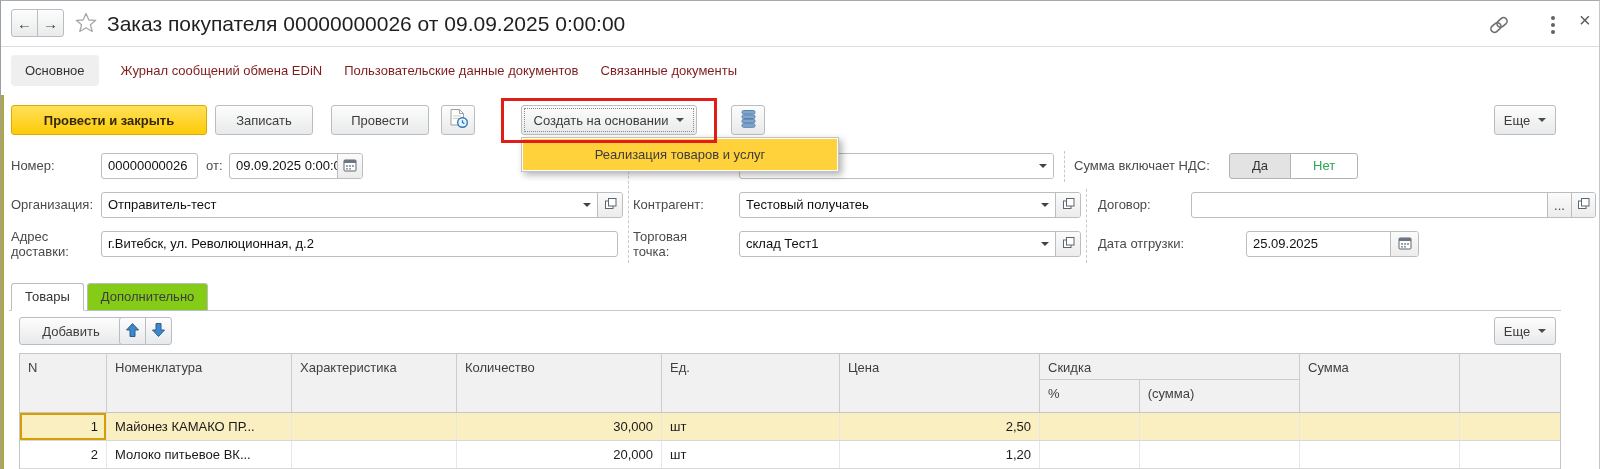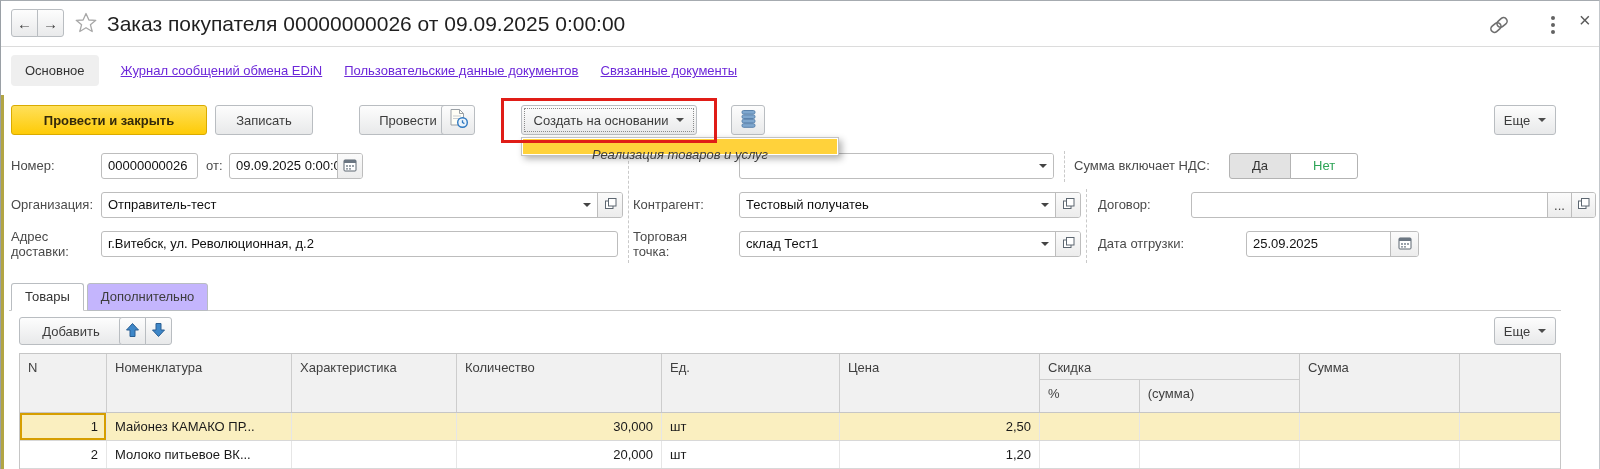--- a/index.html
+++ b/index.html
@@ -20,38 +20,38 @@
   .title { position:absolute; left:106px; top:11px; font-size:21px; color:#1f1f1f; white-space:nowrap; }
   .hdr-ico { position:absolute; top:14px; cursor:default; }
   .ico-link { left:1487px; }
   .ico-kebab { left:1548px; top:13px; display:flex; flex-direction:column; gap:3px; padding:2px; }
   .ico-kebab i { width:4px; height:4px; border-radius:50%; background:#636363; }
   .ico-close { left:1578px; top:9px; font-size:20px; color:#5a5a5a; line-height:20px; }
 
   
   .navrow { position:absolute; left:10px; top:54px; display:flex; align-items:center; }
   .navtab-active { background:#efefef; border-radius:4px; padding:8px 14px; color:#333; }
-  .navlink { margin-left:22px; color:#6d28d9; text-decoration:underline; white-space:nowrap; }
+  .navlink { margin-left:22px; color:#7f1d1d; white-space:nowrap; }
 
   
   .btn { position:absolute; top:104px; height:30px; display:flex; align-items:center; justify-content:center;
          border:1px solid #b9bdc1; border-radius:3px; background:linear-gradient(#fdfdfd,#e8e9ea);
          color:#3c3c3c; padding:0 28px; white-space:nowrap; }
   .btn-yellow { left:10px; width:196px; background:linear-gradient(#ffe05a,#fecb07); border-color:#d9ab00;
                 font-weight:bold; color:#33290a; }
   .caret { display:inline-block; width:0; height:0; border:4px solid transparent; border-top-color:#4c4c4c;
            margin-left:8px; margin-top:4px; }
   .focus-dotted { outline:1px dotted #8b8b8b; outline-offset:-4px; }
   .iconbtn { padding:0; }
 
   .annotation { position:absolute; left:500px; top:97px; width:216px; height:45px;
                 border:3px solid #e01d17; z-index:50; pointer-events:none; }
   .menu { position:absolute; left:520px; top:136px; width:318px; background:#fff; border:1px solid #c2c2c2;
           box-shadow:3px 3px 7px rgba(0,0,0,.3); z-index:40; padding:1px; }
-  .menu-item { height:15px; line-height:31px; text-align:center; background:#ffd23b; color:#3c3c3c;font-style:italic; }
+  .menu-item { height:31px; line-height:31px; text-align:center; background:#ffd23b; color:#3c3c3c; }
 
   
   .lbl { position:absolute; color:#4a4a4a; white-space:nowrap; }
   .lbl2 { position:absolute; color:#4a4a4a; line-height:15px; }
   .fld { position:absolute; height:26px; border:1px solid #bdbdbd; border-radius:3px; background:#fff;
          display:flex; align-items:stretch; overflow:hidden; }
   .fld .txt { flex:1; padding:0 6px; line-height:24px; color:#101010; white-space:nowrap; overflow:hidden; }
   .fbtn { width:20px; display:flex; align-items:center; justify-content:center; background:#fff; }
   .fbtn .tri { width:0; height:0; border:4px solid transparent; border-top-color:#444; margin-top:4px; }
   .abtn { width:25px; display:flex; align-items:center; justify-content:center;
@@ -60,21 +60,21 @@
   .toggle { position:absolute; left:1228px; top:152px; display:flex; height:26px; }
   .tbtn { padding:0 22px; line-height:24px; border:1px solid #b3b3b3; background:#fff; }
   .tbtn-yes { background:#e3e3e3; color:#333; border-radius:3px 0 0 3px; }
   .tbtn-no { color:#2da456; border-radius:0 3px 3px 0; margin-left:-1px; }
 
   
   .tabline { position:absolute; left:8px; top:309px; width:1552px; border-bottom:1px solid #c9c9c9; }
   .sect-tabs { position:absolute; left:10px; top:282px; display:flex; z-index:2; }
   .stab { height:28px; padding:0 13px; line-height:26px; border:1px solid #b9bdc1; }
   .stab-active { background:#fff; border-bottom-color:#fff; border-radius:3px 3px 0 0; position:relative; z-index:3; }
-  .stab-idle { background:#c4b5fd; margin-left:3px; border-radius:3px 3px 0 0; color:#3c3c3c; }
+  .stab-idle { background:#84cc16; margin-left:3px; border-radius:3px 3px 0 0; color:#3c3c3c; }
 
   
   .btn2 { position:absolute; top:316px; height:28px; display:flex; align-items:center; justify-content:center;
           border:1px solid #b9bdc1; border-radius:3px; background:linear-gradient(#fdfdfd,#e8e9ea);
           color:#3c3c3c; padding:0 12px; }
   .arrgrp { position:absolute; left:118px; top:316px; display:flex; }
   .arrbtn { width:27px; height:28px; border:1px solid #b9bdc1; background:linear-gradient(#fdfdfd,#e8e9ea);
             display:flex; align-items:center; justify-content:center; }
   .arrbtn:first-child { border-radius:3px 0 0 3px; }
   .arrbtn:last-child { border-radius:0 3px 3px 0; margin-left:-1px; }
@@ -134,21 +134,21 @@
 
   <div class="navrow">
     <div class="navtab-active">Основное</div>
     <a class="navlink">Журнал сообщений обмена EDiN</a>
     <a class="navlink">Пользовательские данные документов</a>
     <a class="navlink">Связанные документы</a>
   </div>
 
   <div class="btn btn-yellow">Провести и закрыть</div>
   <div class="btn" style="left:214px;width:98px;">Записать</div>
-  <div class="btn" style="left:330px;width:98px;margin-left:28px;">Провести</div>
+  <div class="btn" style="left:330px;width:98px;">Провести</div>
   <div class="btn iconbtn" style="left:440px;width:34px;">
     <span>
       <svg width="21" height="21" viewBox="0 0 21 21">
         <path d="M3 1.5 H11.5 L15.5 5.5 V17 H3 Z" fill="#fffef6" stroke="#9aa0a6"></path>
         <path d="M11.5 1.5 V5.5 H15.5" fill="none" stroke="#9aa0a6"></path>
         <line x1="5" y1="8" x2="13" y2="8" stroke="#c9cdd2"></line>
           <line x1="5" y1="10.5" x2="13" y2="10.5" stroke="#c9cdd2"></line>
         <circle cx="14.5" cy="14.5" r="4.8" fill="#eaf3fb" stroke="#2f79c1" stroke-width="1.4"></circle>
         <path d="M14.5 12.2 V14.5 L16.4 15.6" fill="none" stroke="#2f79c1" stroke-width="1.3"></path>
       </svg>

